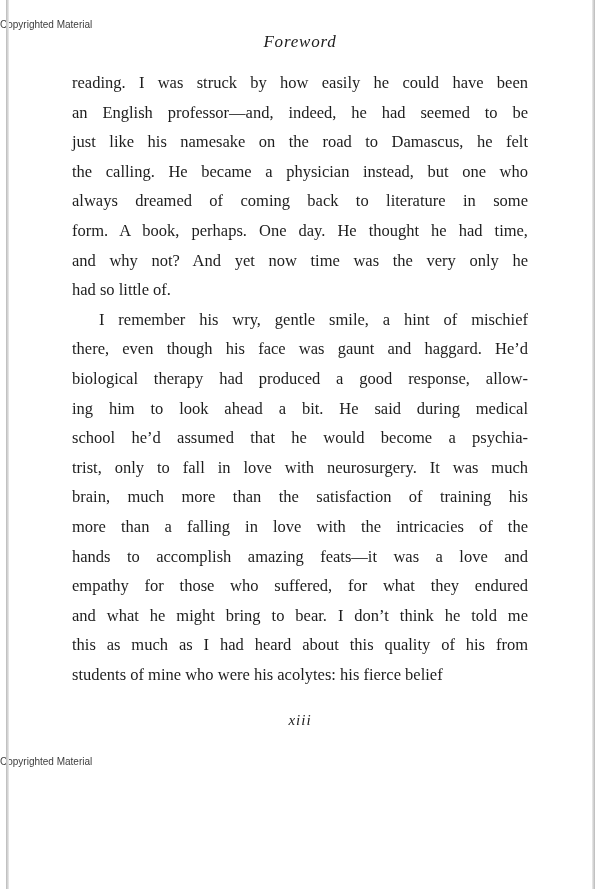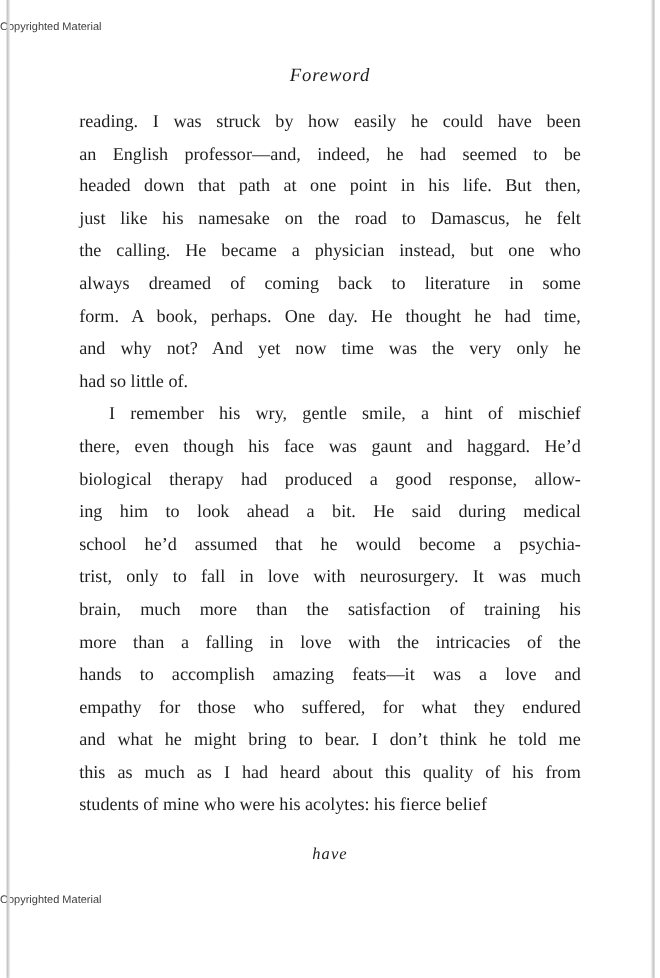--- a/index.html
+++ b/index.html
@@ -40,21 +40,20 @@
   }
   .notice.bottom {
     margin-top: 26px;
   }
   .section-title {
     font-style: italic;
     font-size: 17px;
     letter-spacing: 0.8px;
     color: #1c1c1c;
     text-align: center;
-    margin-top: 27px;
     line-height: 20px;
   }
   .body-text {
     width: 456px;
     margin: 16px auto 0 auto;
     color: #1d1d1d;
     font-size: 16.5px;
   }
   .paragraph {
     margin: 0;
@@ -87,21 +86,20 @@
 <div class="page-edge edge-right"></div>
 
 <div class="notice top">Copyrighted Material</div>
 
 <div class="section-title">Foreword</div>
 
 <div class="body-text">
     <div class="paragraph">
       <div class="line">reading. I was struck by how easily he could have been</div>
       <div class="line">an English professor—and, indeed, he had seemed to be</div>
-      <div class="line">headed down that path at one point in his life. But then,</div>
       <div class="line">just like his namesake on the road to Damascus, he felt</div>
       <div class="line">the calling. He became a physician instead, but one who</div>
       <div class="line">always dreamed of coming back to literature in some</div>
       <div class="line">form. A book, perhaps. One day. He thought he had time,</div>
       <div class="line">and why not? And yet now time was the very only he</div>
       <div class="line last">had so little of.</div>
     </div>
     <div class="paragraph indent">
       <div class="line">I remember his wry, gentle smile, a hint of mischief</div>
       <div class="line">there, even though his face was gaunt and haggard. He’d</div>
@@ -112,15 +110,15 @@
       <div class="line">brain, much more than the satisfaction of training his</div>
       <div class="line">more than a falling in love with the intricacies of the</div>
       <div class="line">hands to accomplish amazing feats—it was a love and</div>
       <div class="line">empathy for those who suffered, for what they endured</div>
       <div class="line">and what he might bring to bear. I don’t think he told me</div>
       <div class="line">this as much as I had heard about this quality of his from</div>
       <div class="line last">students of mine who were his acolytes: his fierce belief</div>
     </div>
   </div>
 
-<div class="page-number">have</div>
+<div class="page-number">xiii</div>
 
 <div class="notice bottom">Copyrighted Material</div>
 
 </body></html>

